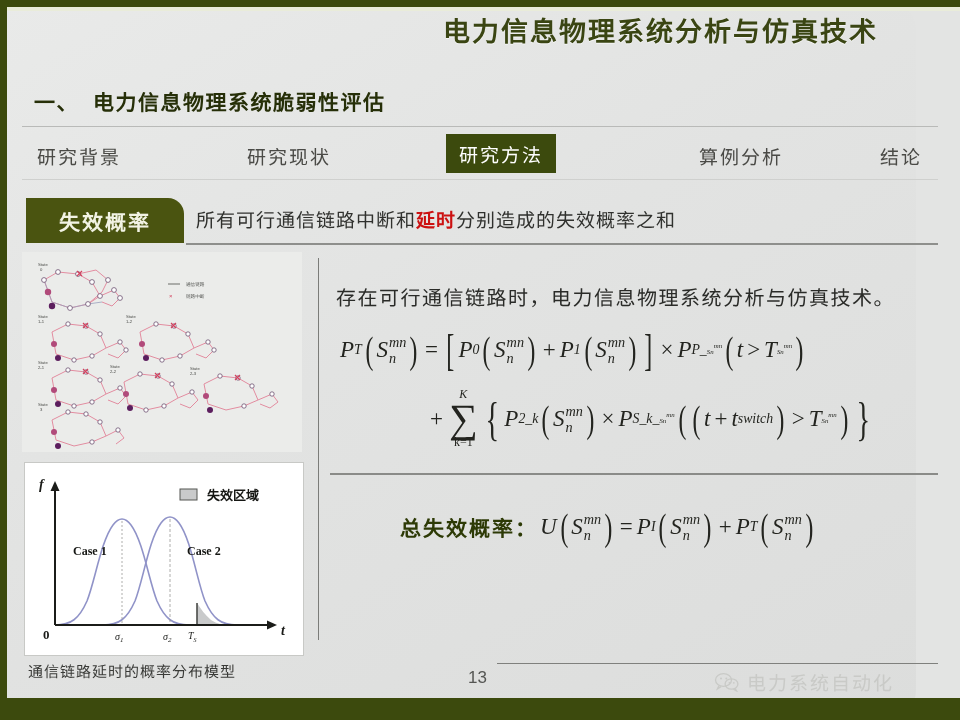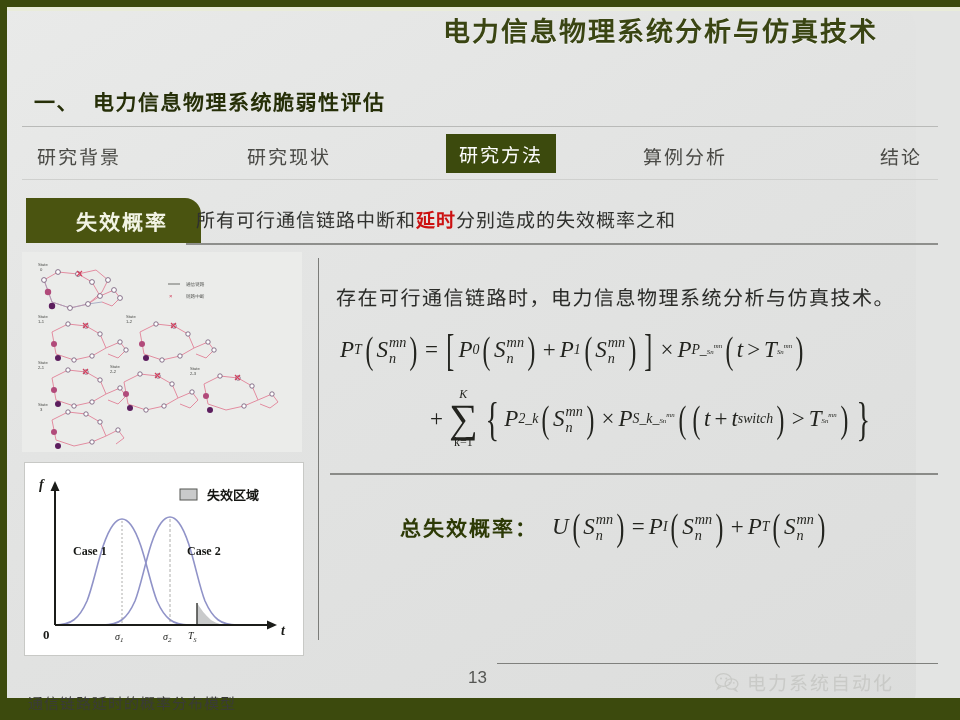--- a/index.html
+++ b/index.html
@@ -62,21 +62,20 @@
 
   
   .badge{
     position:absolute;left:26px;top:198px;
     width:158px;height:45px;
     background:#4a5410;
     border-top-right-radius:16px;
     color:#f2f3e4;font-size:21px;font-weight:bold;
     display:flex;align-items:center;justify-content:center;
     letter-spacing:2px;
-    padding-left:17px;
   }
   .subtitle{
     position:absolute;left:196px;top:205px;
     font-size:19px;color:#30312e;letter-spacing:1px;white-space:nowrap;
   }
   .subtitle .hl{color:#cc1111;font-weight:bold;}
   .subtitle-rule{
     position:absolute;left:186px;top:243px;width:752px;height:2px;
     background:#8e8f8c;
   }
@@ -99,21 +98,21 @@
   .netdiag svg{display:block;}
 
   
   .chartbox{
     position:absolute;left:24px;top:462px;width:278px;height:192px;
     background:#ffffff;border:1px solid #c8c9c6;
   }
   .chartbox svg{display:block;}
   .chart-caption{
     position:absolute;left:28px;top:660px;
-    font-size:15px;color:#3a3b38;letter-spacing:1px;margin-top:32px;
+    font-size:15px;color:#3a3b38;letter-spacing:1px;
   }
 
   
   .statement{
     position:absolute;left:336px;top:282px;
     font-size:20px;color:#2a2b28;letter-spacing:1.5px;white-space:nowrap;
   }
 
   
   .formula{
@@ -141,21 +140,21 @@
 
   .sigma-wrap{display:inline-flex;flex-direction:column;align-items:center;
               margin:0 2px;vertical-align:middle;}
   .sigma-top{font-size:.52em;font-style:italic;line-height:1;}
   .sigma-glyph{font-size:1.75em;line-height:.9;font-style:normal;}
   .sigma-bot{font-size:.52em;line-height:1;}
 
   .total-label{
     font-family:"Liberation Serif","DejaVu Serif",serif;
     font-size:21px;font-weight:bold;color:#2d3a06;letter-spacing:2px;
-    margin-right:14px;
+    margin-right:2px;
   }
 
   
   .footer-rule{
     position:absolute;left:497px;top:663px;width:441px;height:1px;background:#7f807d;
   }
   .page-num{
     position:absolute;left:468px;top:668px;
     font-size:17px;color:#555653;
     font-family:"Liberation Sans","DejaVu Sans",sans-serif;
@@ -182,21 +181,21 @@
 
   <div class="section-head">
     <span class="num">一、</span><span>电力信息物理系统脆弱性评估</span>
   </div>
   <div class="head-rule"></div>
 
   <div class="nav">
     <div class="nav-item" style="left:6px;">研究背景</div>
     <div class="nav-item" style="left:216px;">研究现状</div>
     <div class="nav-item active" style="left:424px;">研究方法</div>
-    <div class="nav-item" style="left:612px;">算例分析</div>
+    <div class="nav-item" style="left:668px;">算例分析</div>
     <div class="nav-item" style="left:849px;">结论</div>
   </div>
   <div class="nav-rule"></div>
 
   <div class="badge">失效概率</div>
   <div class="subtitle">
     <span>所有可行通信链路中断和</span><span class="hl">延时</span><span>分别造成的失效概率之和</span>
   </div>
   <div class="subtitle-rule"></div>
 

